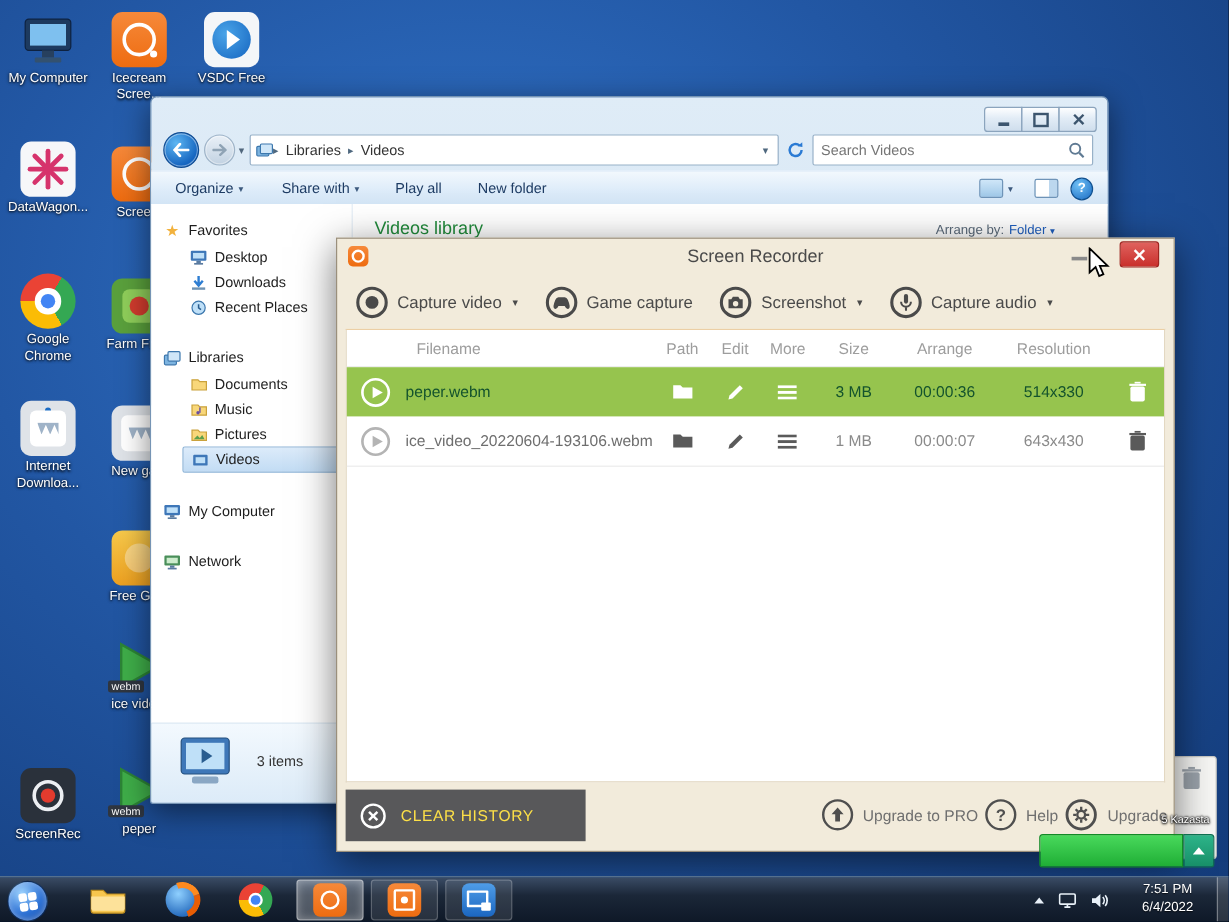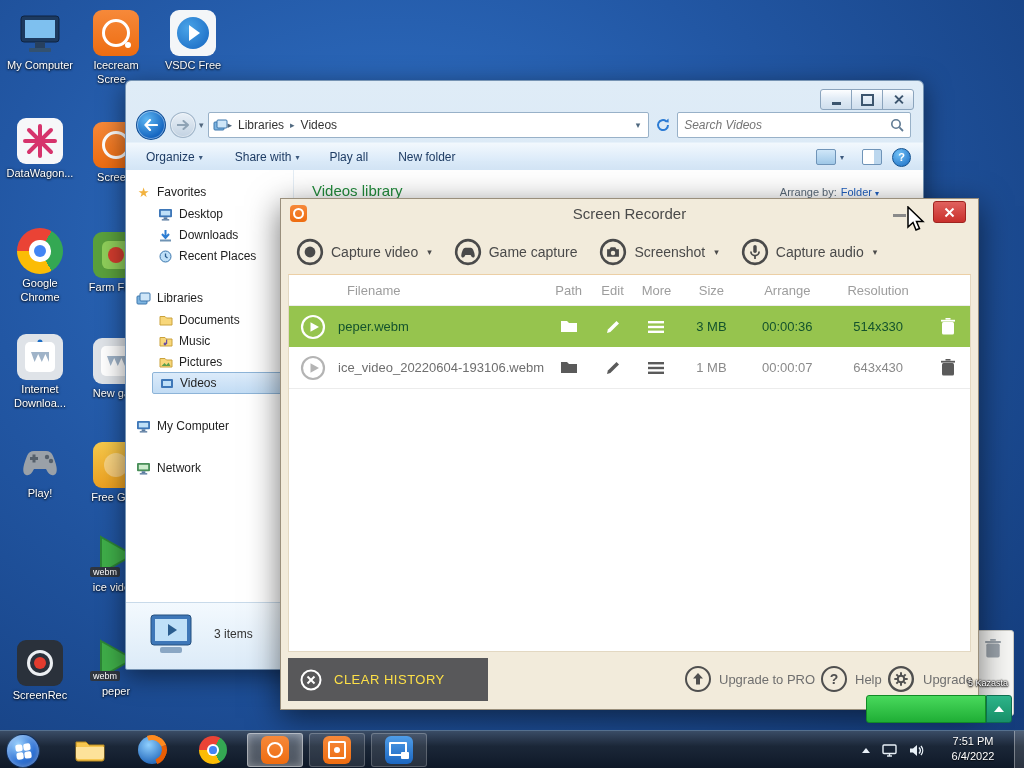--- a/index.html
+++ b/index.html
@@ -59,21 +59,21 @@
   .navbtn{width:28px;height:28px;border-radius:50%;display:flex;align-items:center;justify-content:center;margin-left:10px;
     background:radial-gradient(circle at 35% 30%,#5db6f2,#1565c0 70%);border:1px solid #0f4c93;box-shadow:inset 0 0 0 1px rgba(255,255,255,.4)}
   .navbtn.fwd{width:24px;height:24px;margin-left:4px;background:linear-gradient(#e9f0f7,#c2d2e2);border:1px solid #9fb4c8}
   .navchev{color:#51677d;font-size:9px;margin:0 4px 0 3px}
   .crumbbar{height:24px;width:432px;background:#fff;border:1px solid #98b1c8;border-radius:2px;display:flex;align-items:center;padding:0 4px;font-size:12px;color:#333}
   .crumb{padding:0 6px;white-space:nowrap}
   .csep{color:#4f687f;font-size:9px}
   .cddl{margin-left:auto;color:#4f687f;font-size:9px;padding:0 4px}
   .refr{margin:0 6px 0 6px}
   .searchbox{height:24px;width:232px;background:#fff;border:1px solid #98b1c8;border-radius:2px;display:flex;align-items:center;margin-right:12px}
-  .searchbox input{flex:1;border:0;outline:none;font-size:12px;font-style:italic;color:#666;padding:0 6px;font-family:"Liberation Sans",sans-serif;background:transparent}
+  .searchbox input{flex:1;border:0;outline:none;font-size:12px;color:#666;padding:0 6px;font-family:"Liberation Sans",sans-serif;background:transparent}
   .x-tools{position:absolute;left:0;top:61px;right:0;height:28px;display:flex;align-items:center;
     background:linear-gradient(#f2f8fd,#dcebf9 60%,#d2e4f5);border-top:1px solid #e6f1fa;border-bottom:1px solid #b9cfe4;
     font-size:12px;color:#1e3c64}
   .titem{display:flex;align-items:center;gap:4px;padding:3px 8px;border-radius:3px}
   .titem .dd{font-size:8px;color:#3d5a7e}
   .x-toolsR{margin-left:auto;display:flex;align-items:center;gap:10px;padding-right:12px}
   .tv-ic{width:18px;height:14px;border:1px solid #6f94b8;border-radius:2px;background:linear-gradient(#cfe6f8,#9fc8e8)}
   .tp-ic{width:18px;height:14px;border:1px solid #6f94b8;border-radius:2px;background:linear-gradient(90deg,#fff 60%,#bcd7ee 60%)}
   .thelp{width:17px;height:17px;border-radius:50%;background:radial-gradient(circle at 35% 30%,#6fc0f5,#1b6cc4);
     color:#fff;font-size:11px;font-weight:bold;display:flex;align-items:center;justify-content:center;border:1px solid #11518f}
@@ -240,32 +240,20 @@
         </svg>
     </div>
     <div class="lbl">Internet Downloa...</div>
   </div>
 
   <div class="dicon" style="left:78px;top:338px">
     <div class="ic rsq i-newg"></div>
     <div class="lbl">New ga...</div>
   </div>
 
-  <div class="dicon" style="left:2px;top:438px">
-    <div class="ic">
-      <svg width="46" height="46" viewBox="0 0 46 46">
-          <path d="M10 18 q-7 17 -1 19 q4.5 1.4 8-6 h12 q3.5 7.4 8 6 q6-2 -1-19 q-2-5-7-5 H17 q-5 0-7 5 z" fill="#9aa1a8" stroke="#6f7post" stroke-width="0"></path>
-          <rect x="13" y="19" width="8" height="3" fill="#55606b"></rect>
-          <rect x="15.5" y="16.5" width="3" height="8" fill="#55606b"></rect>
-          <circle cx="30" cy="19" r="2.2" fill="#55606b"></circle>
-          <circle cx="34" cy="23" r="2.2" fill="#55606b"></circle>
-        </svg>
-    </div>
-    <div class="lbl">Play!</div>
-  </div>
 
   <div class="dicon" style="left:78px;top:442px">
     <div class="ic rsq i-freeg"></div>
     <div class="lbl">Free Ga...</div>
   </div>
 
 
   <div class="dicon" style="left:78px;top:532px">
     <div class="ic i-webm">
       <svg width="46" height="46" viewBox="0 0 46 46">

